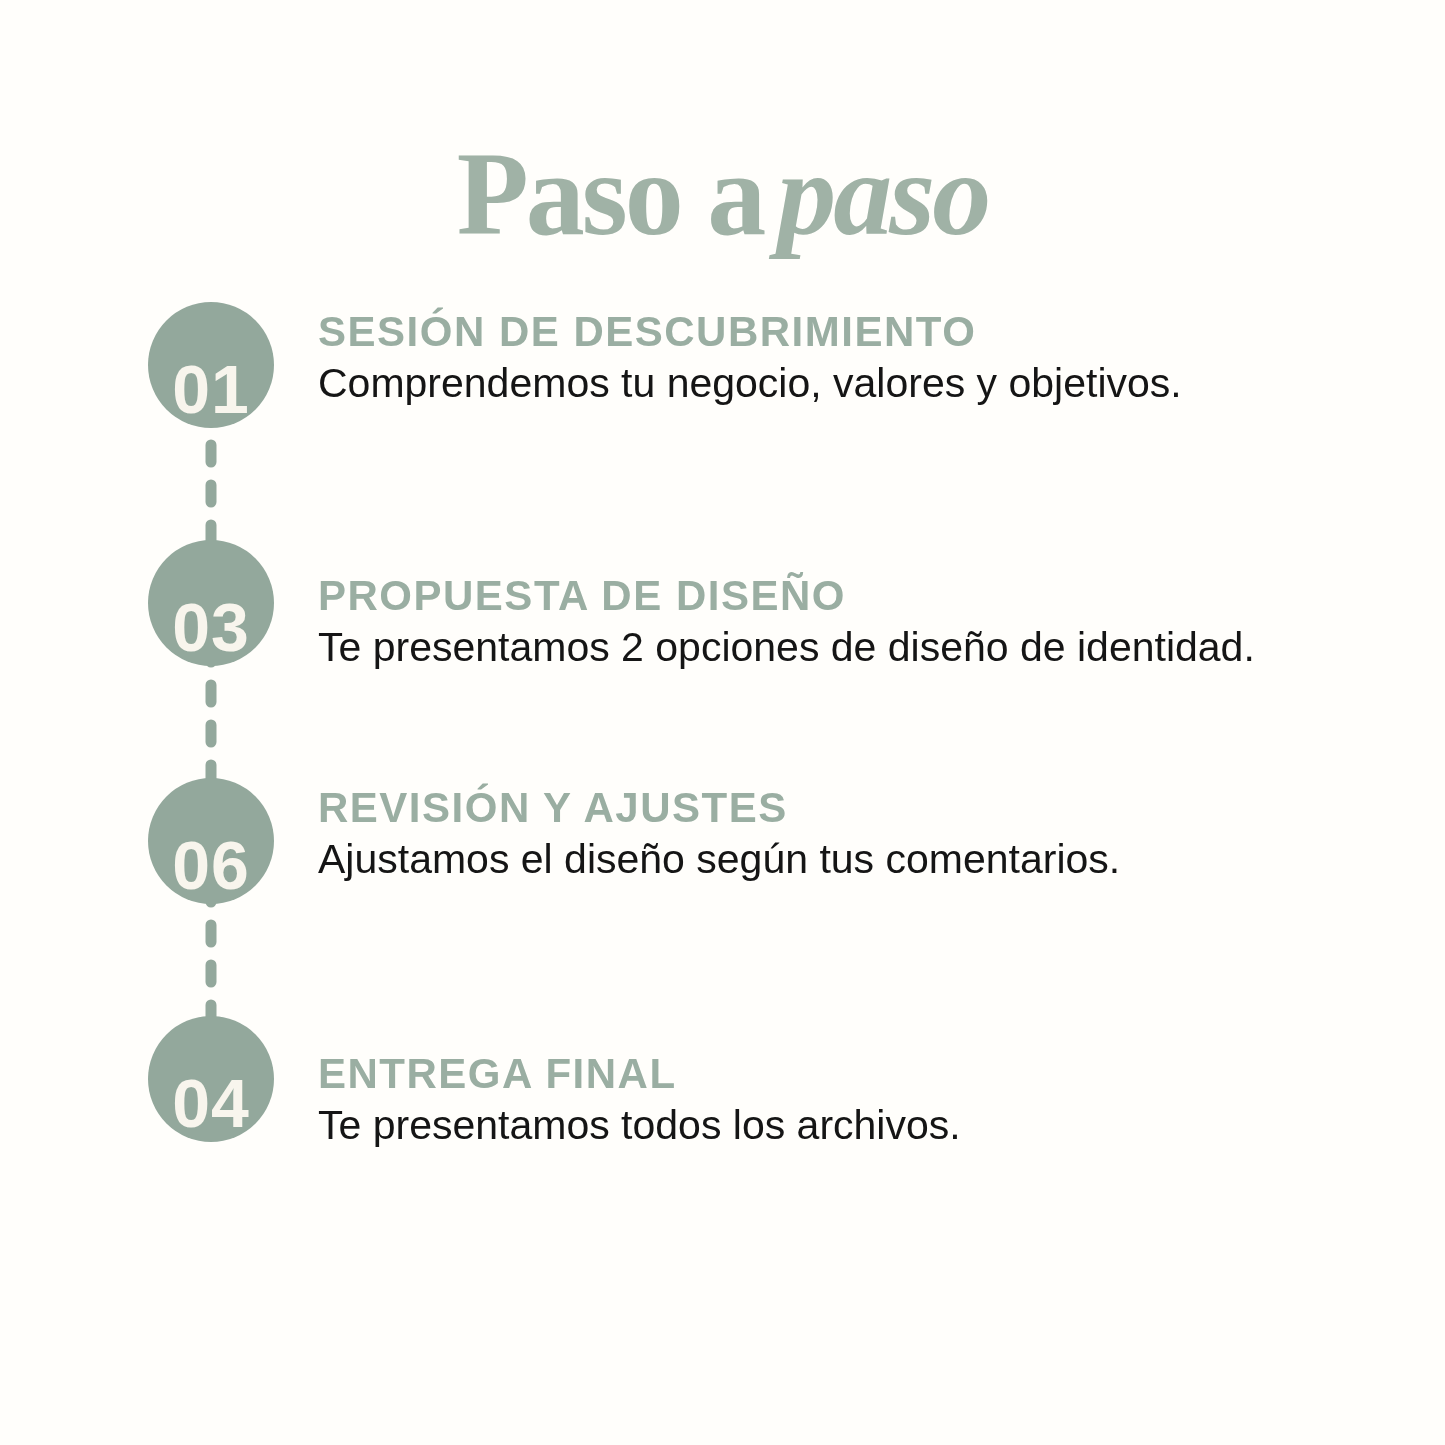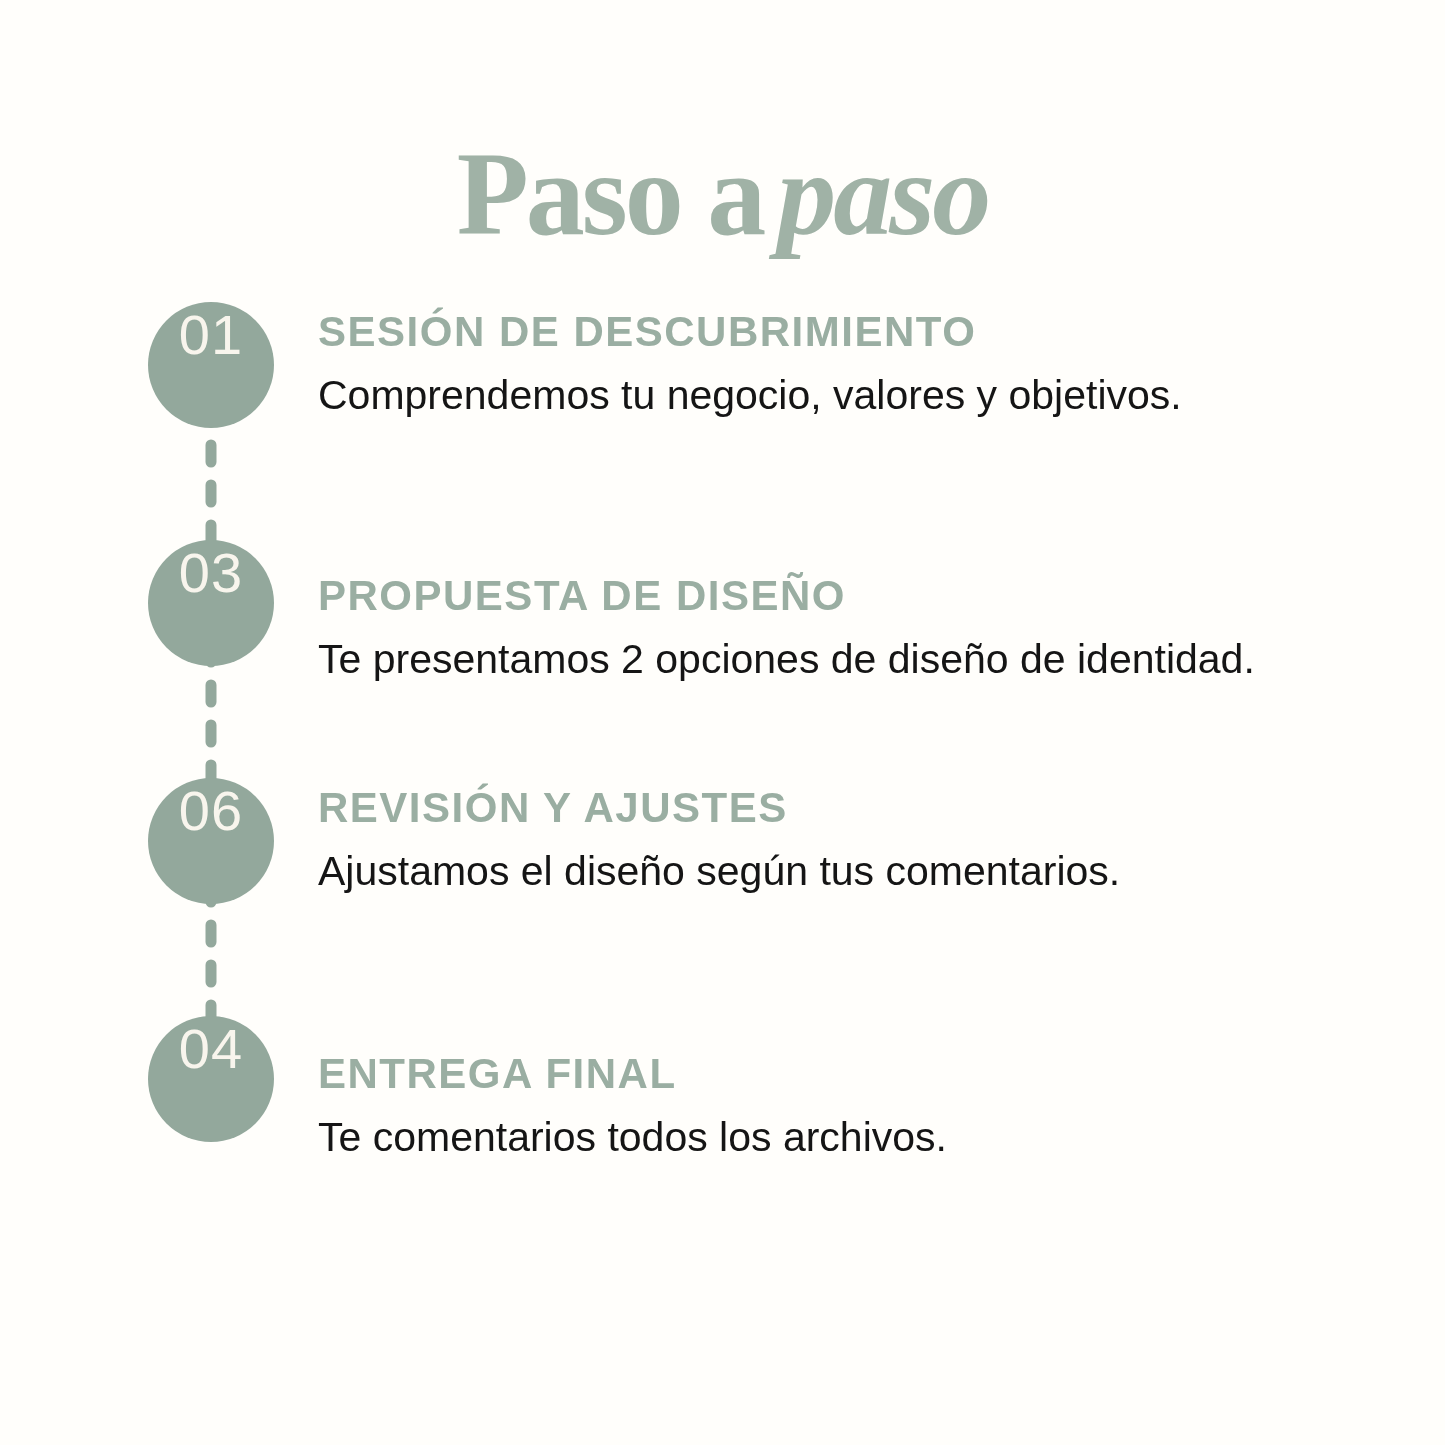--- a/index.html
+++ b/index.html
@@ -52,41 +52,41 @@
 
   
   .step-circle {
     position: absolute;
     left: 148px;
     width: 126px;
     height: 126px;
     border-radius: 50%;
     background: var(--sage);
     display: flex;
-    align-items: flex-start;
+    align-items: flex-end;
     justify-content: center;
     color: var(--number);
-    font-size: 56px;
-    font-weight: normal;
+    font-size: 68px;
+    font-weight: bold;
     letter-spacing: 1px;
   }
   .step-text {
     position: absolute;
     left: 318px;
     width: 1040px;
   }
   .step-heading {
     font-size: 42px;
     font-weight: bold;
     letter-spacing: 1.5px;
     line-height: 1.1;
     color: var(--heading);
   }
   .step-desc {
-    margin-top: 16px;
+    margin-top: 4px;
     font-size: 41px;
     line-height: 1.2;
     color: var(--body-text);
   }
 
   
   .row1 .step-circle { top: 302px; }
   .row2 .step-circle { top: 540px; }
   .row3 .step-circle { top: 778px; }
   .row4 .step-circle { top: 1016px; }
@@ -135,17 +135,17 @@
       <div class="step-desc">Ajustamos el diseño según tus comentarios.</div>
     </div>
   </div>
 
   <div class="step-row row4">
     <div class="step-circle">
       <span>04</span>
     </div>
     <div class="step-text">
       <div class="step-heading">ENTREGA FINAL</div>
-      <div class="step-desc">Te comentarios todos los archivos.</div>
+      <div class="step-desc">Te presentamos todos los archivos.</div>
     </div>
   </div>
 
 </div>
 
 </body></html>

